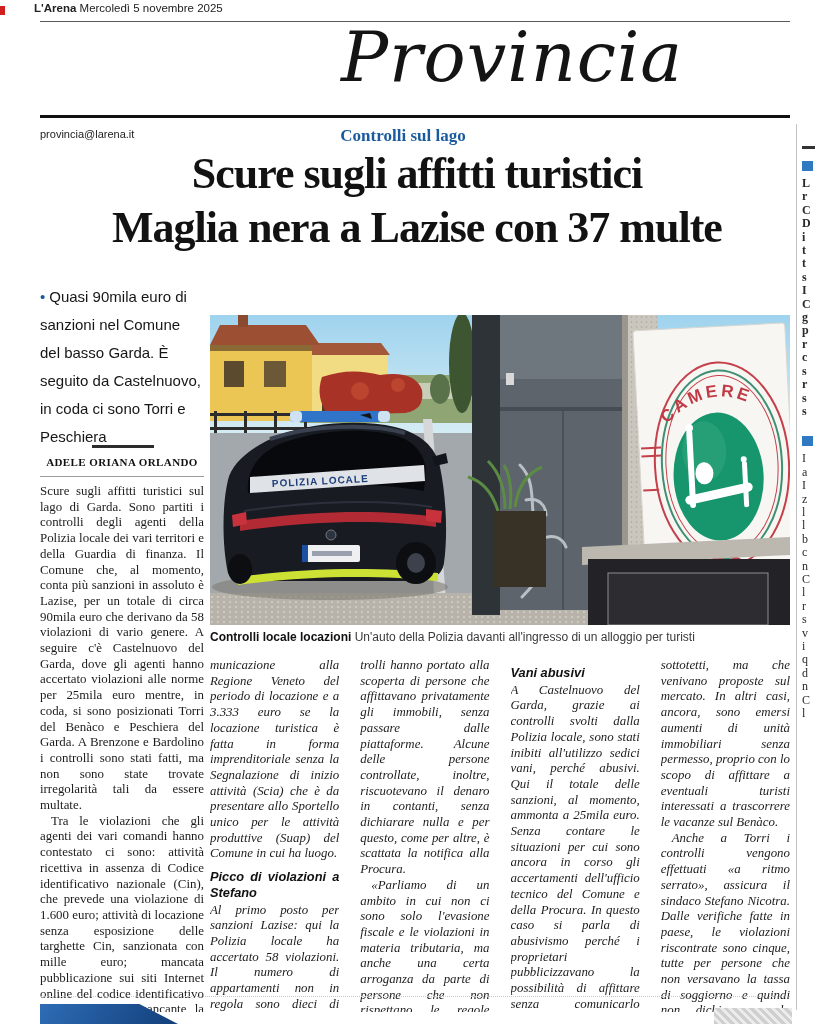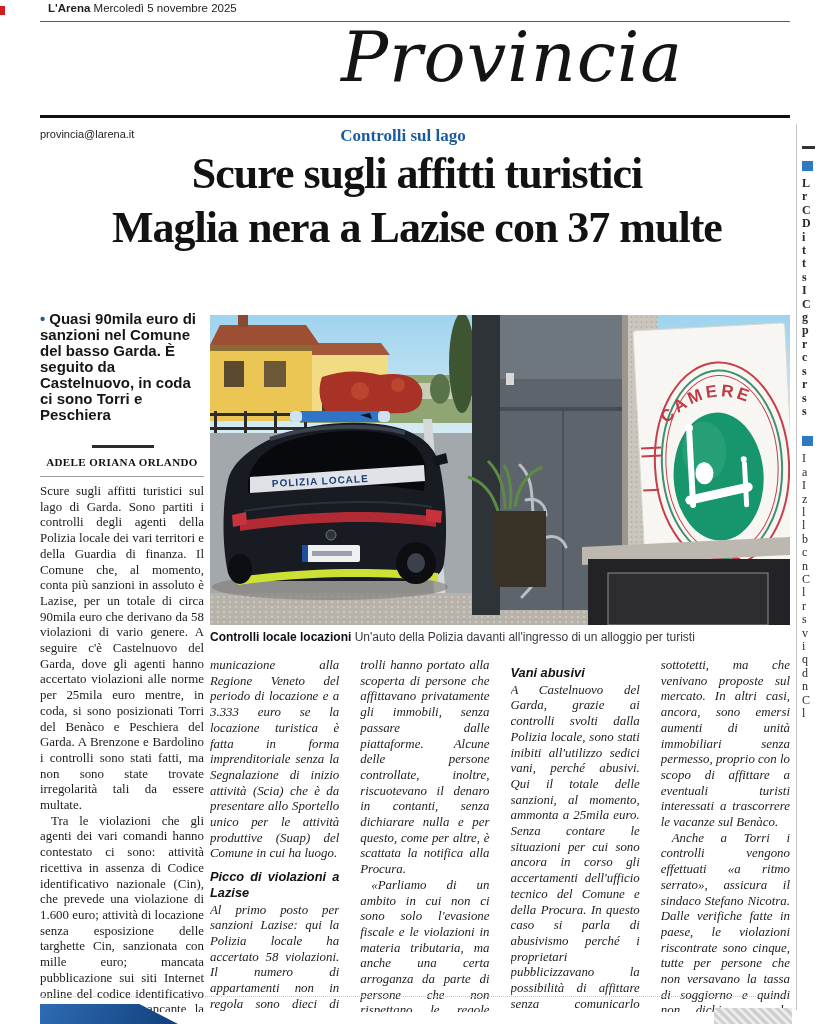--- a/index.html
+++ b/index.html
@@ -2,38 +2,38 @@
 <html><head>
 <meta charset="utf-8">
 <style>
   html,body{margin:0;padding:0;background:#ffffff;}
   .page{position:relative;width:834px;height:1024px;background:#fff;overflow:hidden;
         font-family:"Liberation Serif",serif;color:#1b1b1b;}
   .abs{position:absolute;}
 
   
   .red-sliver{left:0;top:6px;width:5px;height:9px;background:#cf1f1f;}
-  .topline{left:48px;top:2px;font-family:"Liberation Sans",sans-serif;font-size:11.5px;color:#222;text-align:center;}
+  .topline{left:34px;top:2px;font-family:"Liberation Sans",sans-serif;font-size:11.5px;color:#222;text-align:center;}
   .topline .paper{font-weight:bold;}
   .rule-thin-top{left:40px;top:21px;width:750px;height:1px;background:#5a5a5a;}
   .section-title{left:341px;top:22px;font-family:"DejaVu Serif",serif;font-size:70px;
                  font-weight:500;color:#141414;letter-spacing:1px;line-height:1;font-style:italic;}
   .email{left:40px;top:96px;font-family:"Liberation Sans",sans-serif;font-size:11px;color:#222;margin-top:32px;}
   .rule-thick{left:40px;top:115px;width:750px;height:3px;background:#101010;}
 
   
   .kicker{left:28px;top:126px;width:750px;text-align:center;font-weight:bold;
           font-size:17px;color:#1a5b9e;}
   .headline{left:20px;width:794px;text-align:center;font-weight:bold;color:#121212;
             font-size:44px;letter-spacing:-1px;line-height:1;}
   .h1a{top:152px;} .h1b{top:206px;}
 
   
-  .summary{left:40px;top:311px;width:164px;font-family:"Liberation Sans",sans-serif;
-           font-weight:bold;font-size:15px;line-height:16px;color:#161616;}
+  .summary{left:40px;top:283px;width:164px;font-family:"Liberation Sans",sans-serif;
+           font-weight:normal;font-size:15px;line-height:28px;color:#161616;}
   .summary .bullet{color:#1a5b9e;margin-right:4px;}
   .byline-rule{left:92px;top:445px;width:62px;height:3px;background:#2c2c2c;}
   .byline{left:40px;top:456px;width:164px;text-align:center;font-weight:bold;
           font-size:11px;letter-spacing:.4px;color:#111;}
   .byline-rule2{left:40px;top:476px;width:164px;height:1px;background:#9d9d9d;}
   .col1{left:40px;top:484px;width:164px;height:528px;overflow:hidden;}
 
   .bodytext{font-size:12.9px;line-height:15.7px;text-align:justify;color:#1c1c1c;}
   .para{margin:0;}
   .para.indent{text-indent:11px;}
@@ -225,21 +225,21 @@
   </div>
 
   <div class="abs caption">
     <span class="cap-label">Controlli locale locazioni</span>
     <span>Un'auto della Polizia davanti all'ingresso di un alloggio per turisti</span>
   </div>
 
   <div class="abs cols bodytext">
     <div class="col">
       <p class="para">municazione alla Regione Veneto del periodo di locazione e a 3.333 euro se la locazione turistica è fatta in forma imprenditoriale senza la Segnalazione di inizio attività (Scia) che è da presentare allo Sportello unico per le attività produttive (Suap) del Comune in cui ha luogo.</p>
-      <p class="subhead">Picco di violazioni a Lazise</p>
+      <p class="subhead">Picco di violazioni a Stefano</p>
       <p class="para">Al primo posto per sanzioni Lazise: qui la Polizia locale ha accertato 58 violazioni. Il numero di appartamenti non in regola sono dieci di fatto, otto dei quali venivano affittati abusivamente, senza i requisiti necessari. Diversi i casi in cui il locatario ha omesso la registrazione degli ospiti, oppure disatteso le direttive regionali come possesso ed esibizione del Cin, oltre che le norme per la sicurezza. In diversi casi, i con-</p>
     </div>
     <div class="col">
       <p class="para">trolli hanno portato alla scoperta di persone che affittavano privatamente gli immobili, senza passare dalle piattaforme. Alcune delle persone controllate, inoltre, riscuotevano il denaro in contanti, senza dichiarare nulla e per questo, come per altre, è scattata la notifica alla Procura.</p>
       <p class="para indent">«Parliamo di un ambito in cui non ci sono solo l'evasione fiscale e le violazioni in materia tributaria, ma anche una certa arroganza da parte di persone che non rispettano le regole basilari», osserva Ferdinando Pezzo, comandante della polizia locale di Lazise. «Ospitare persone senza registrarle e segnalarle, senza di fatto un controllo, può diventare anche pericoloso. Chiariamo che tanti altri locatari del territorio sono corretti e lo abbiamo con-</p>
     </div>
     <div class="col">
       <p class="subhead">Vani abusivi</p>
       <p class="para">A Castelnuovo del Garda, grazie ai controlli svolti dalla Polizia locale, sono stati inibiti all'utilizzo sedici vani, perché abusivi. Qui il totale delle sanzioni, al momento, ammonta a 25mila euro. Senza contare le situazioni per cui sono ancora in corso gli accertamenti dell'ufficio tecnico del Comune e della Procura. In questo caso si parla di abusivismo perché i proprietari pubblicizzavano la possibilità di affittare senza comunicarlo prima a chi di dovere. In altre situazioni gli agenti hanno disposto la chiusura di alcune zone degli appartamenti non autorizzate alla locazione, come scantinati e</p>
     </div>

